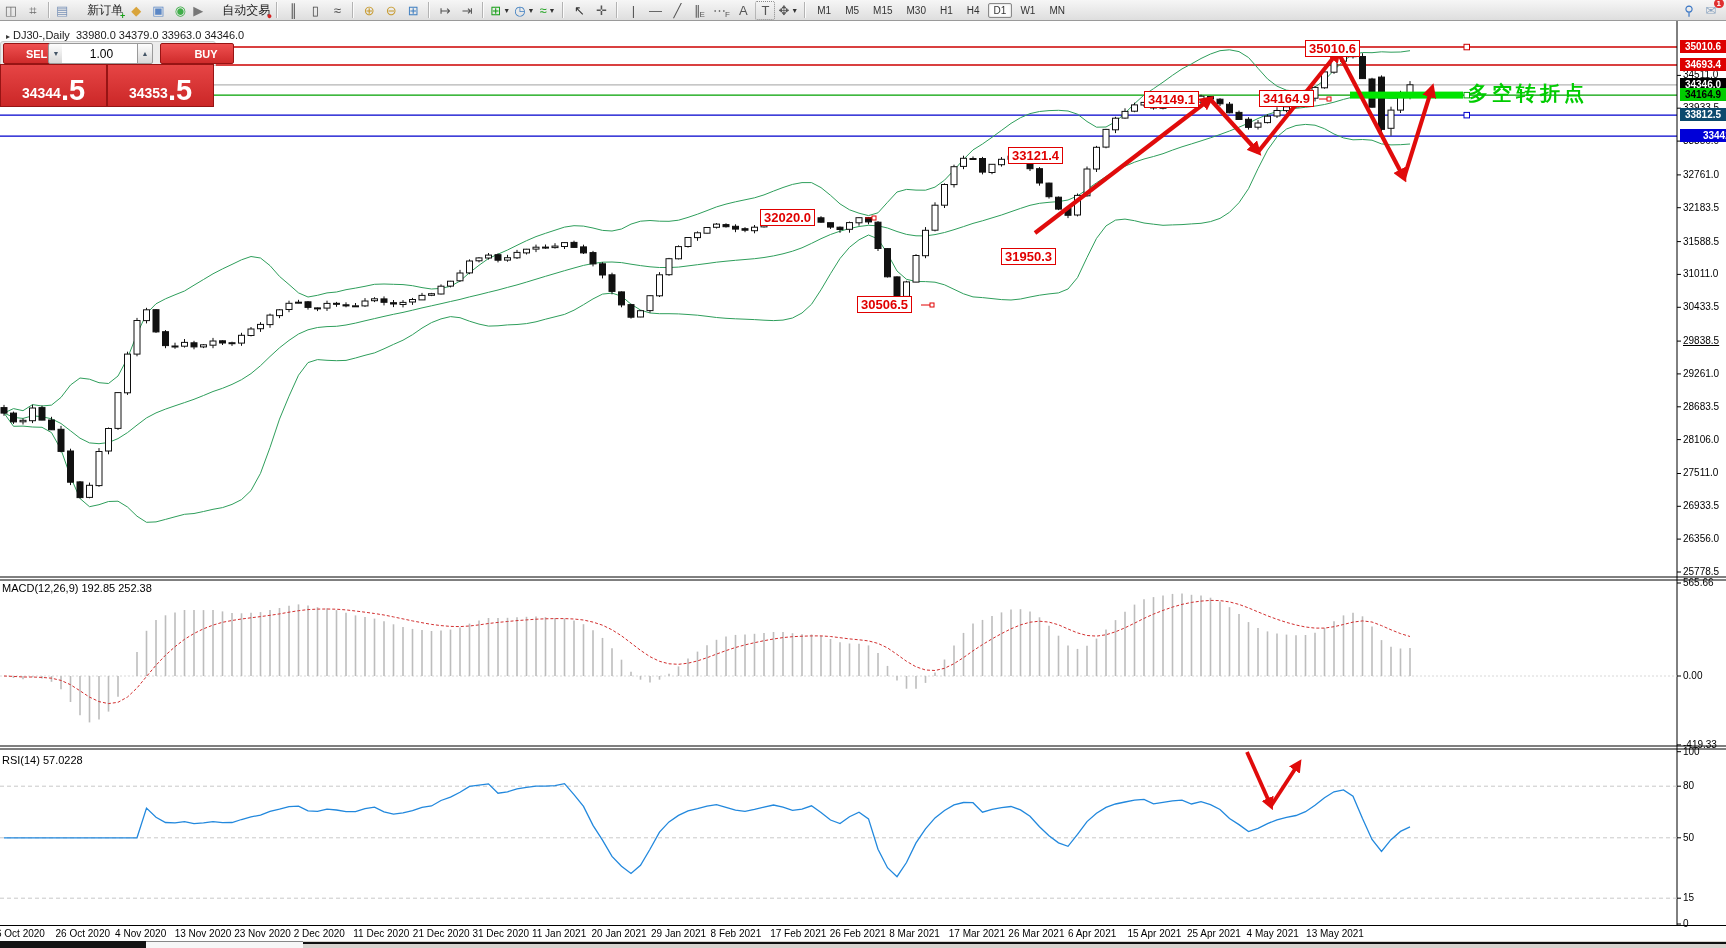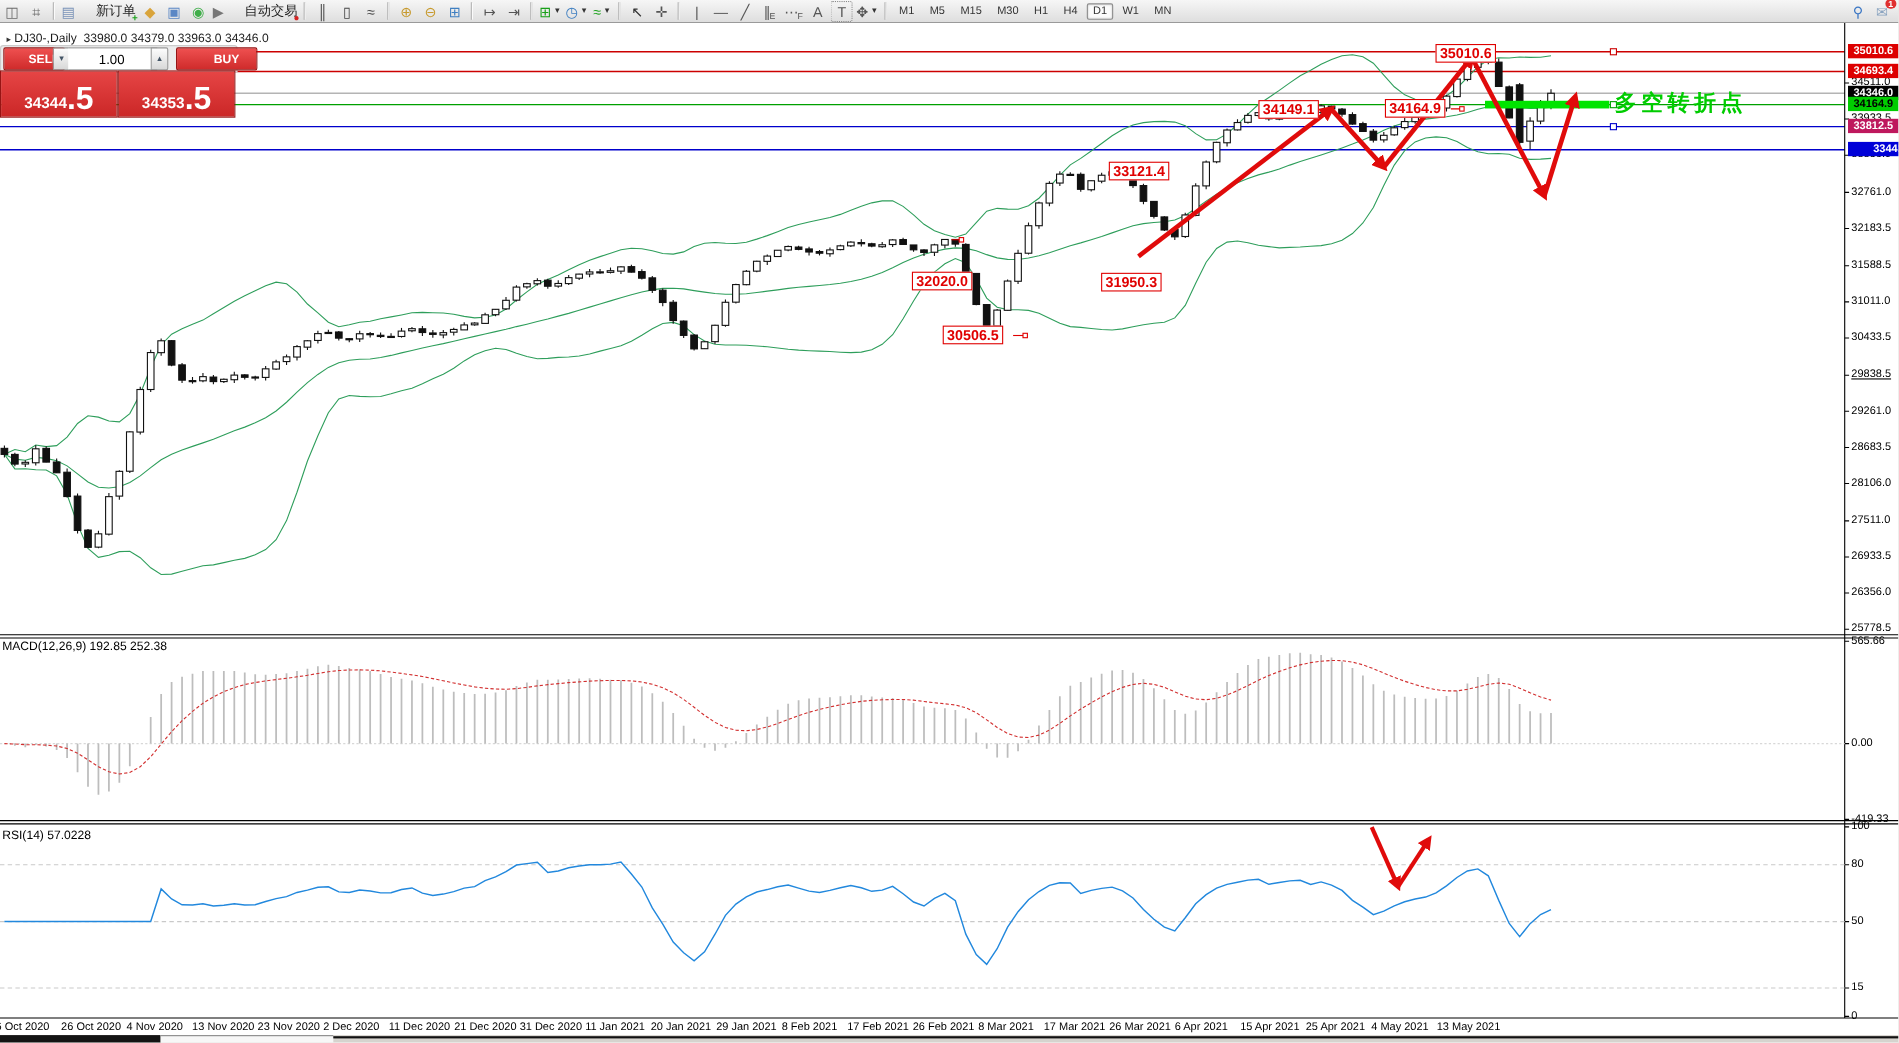--- a/index.html
+++ b/index.html
@@ -756,21 +756,21 @@
         <div class="tick" style="left: 1683px; top: 379.782px;">28683.5</div>
         <div class="tick" style="left: 1683px; top: 412.625px;">28106.0</div>
         <div class="tick" style="left: 1683px; top: 446.462px;">27511.0</div>
         <div class="tick" style="left: 1683px; top: 479.305px;">26933.5</div>
         <div class="tick" style="left: 1683px; top: 512.147px;">26356.0</div>
         <div class="tick" style="left: 1683px; top: 544.989px;">25778.5</div>
         <div class="axbadge" style="left: 1680px; top: 18.9609px; background: rgb(221, 0, 0); color: rgb(255, 255, 255);">35010.6</div>
         <div class="axbadge" style="left: 1680px; top: 37px; background: rgb(221, 0, 0); color: rgb(255, 255, 255);">34693.4</div>
         <div class="axbadge" style="left: 1680px; top: 56.7566px; background: rgb(0, 0, 0); color: rgb(255, 255, 255);">34346.0</div>
         <div class="axbadge" style="left: 1680px; top: 67.0557px; background: rgb(0, 204, 0); color: rgb(0, 0, 0);">34164.9</div>
-        <div class="axbadge" style="left: 1680px; top: 87.0967px; background: #be185d; color: rgb(255, 255, 255);">33812.5</div>
+        <div class="axbadge" style="left: 1680px; top: 87.0967px; background: #0c4a6e; color: rgb(255, 255, 255);">33812.5</div>
         <div class="axbadge" style="left: 1680px; top: 108.133px; background: rgb(0, 0, 216); color: rgb(255, 255, 255); padding-left: 19px;">33442.6</div>
         <div class="tick" style="left: 1683px; top: 556.005px;">565.66</div>
         <div class="tick" style="left: 1683px; top: 649px;">0.00</div>
         <div class="tick" style="left: 1683px; top: 717.938px;">-419.33</div>
         <div class="tick" style="left: 1683px; top: 724.69px;">100</div>
         <div class="tick" style="left: 1683px; top: 759.152px;">80</div>
         <div class="tick" style="left: 1683px; top: 810.845px;">50</div>
         <div class="tick" style="left: 1683px; top: 871.154px;">15</div>
         <div class="tick" style="left: 1683px; top: 897px;">0</div>
         <div class="panel-label" style="left: 2px; top: 561px;">MACD(12,26,9) 192.85 252.38</div>
@@ -795,21 +795,21 @@
         <div class="date-label" style="left: 1008.35px; top: 907px;">26 Mar 2021</div>
         <div class="date-label" style="left: 1067.9px; top: 907px;">6 Apr 2021</div>
         <div class="date-label" style="left: 1127.45px; top: 907px;">15 Apr 2021</div>
         <div class="date-label" style="left: 1187px; top: 907px;">25 Apr 2021</div>
         <div class="date-label" style="left: 1246.55px; top: 907px;">4 May 2021</div>
         <div class="date-label" style="left: 1306.1px; top: 907px;">13 May 2021</div>
         <div class="callout" style="left: 1305px; top: 19px;">35010.6</div>
         <div class="callout" style="left: 1144px; top: 70px;">34149.1</div>
         <div class="callout" style="left: 1259px; top: 69px;">34164.9</div>
         <div class="callout" style="left: 1008px; top: 126px; text-align: right;">33121.4</div>
-        <div class="callout" style="left: 829px; top: 188px; margin-top: 38px;">32020.0</div>
+        <div class="callout" style="left: 760px; top: 188px;">32020.0</div>
         <div class="callout" style="left: 1001px; top: 191px; margin-top: 36px;">31950.3</div>
         <div class="callout" style="left: 857px; top: 275px;">30506.5</div>
         <div class="annot" style="left: 1468px; top: 59px; color: rgb(0, 204, 0);">多空转折点</div>
       </div>
 
     <div id="symline">
       <span class="mk">▸</span><span>DJ30-,Daily</span>&nbsp;&nbsp;<span>33980.0 34379.0 33963.0 34346.0</span>
     </div>
 
     <div id="oct">

